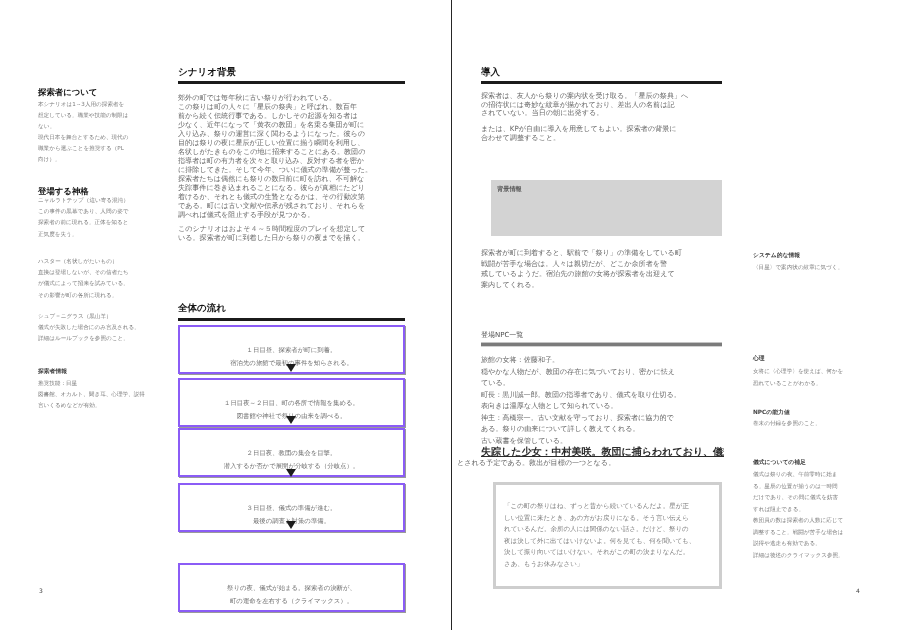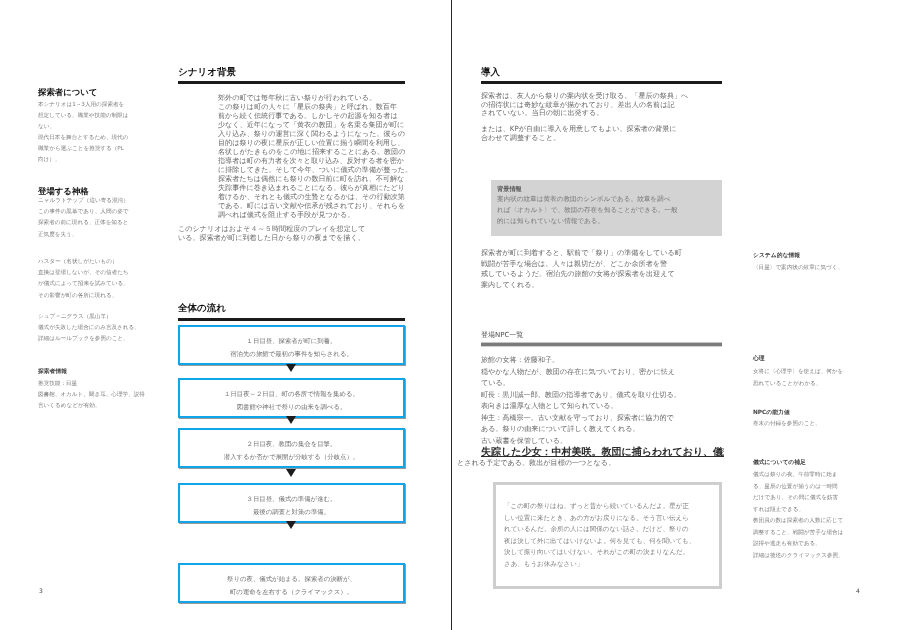--- a/index.html
+++ b/index.html
@@ -27,26 +27,26 @@
   .side-title { font-size:5.8px; line-height:11.2px; color:#3e3e3e; font-weight:bold; white-space:nowrap; }
   .body-9 { font-size:7.1px; line-height:9px; color:#666; }
   .body-85 { font-size:7.1px; line-height:8.6px; color:#666; }
   .body-105 { font-size:7.1px; line-height:10.5px; color:#666; }
   .body-115 { font-size:7.1px; line-height:11.5px; color:#666; }
   .bold-line { font-size:10px; line-height:11.5px; color:#2b2b2b; font-weight:bold; white-space:pre; overflow:hidden;text-decoration:underline; }
 
   
   .flow-box {
     left:178px; width:223px; height:28px;
-    border:2px solid #0ea5e9;
+    border:2px solid #8b5cf6;
     box-shadow:1px 1px 0 #9a9a9a;
     background:#fff;
     text-align:center;
     font-size:6.4px; line-height:13px; color:#6e6e6e;
-    padding-top:8px;
+    padding-top:17px;
     white-space:pre; overflow:hidden;
   }
   .flow-arrow {
     left:286px; width:0; height:0;
     border-left:5px solid transparent; border-right:5px solid transparent;
     border-top:8px solid #1d1d1d;
   }
 
   
   .info-box {
@@ -90,21 +90,21 @@
 儀式が失敗した場合にのみ言及される。
 詳細はルールブックを参照のこと。</div>
 
   <div class="abs side-title" style="left:38px;top:366px;">探索者情報</div>
   <div class="abs pre side-text" style="left:38px;top:378px;width:115px;">推奨技能：目星
 図書館、オカルト、聞き耳、心理学、説得
 言いくるめなどが有効。</div>
 
   <div class="abs h-main" style="left:178px;top:66px;">シナリオ背景</div>
   <div class="abs rule-dark" style="left:178px;top:81px;width:227px;"></div>
-  <div class="abs pre body-9" style="left:178px;top:93px;width:229px;margin-left:40px;">郊外の町では毎年秋に古い祭りが行われている。
+  <div class="abs pre body-9" style="left:178px;top:93px;width:229px;">郊外の町では毎年秋に古い祭りが行われている。
 この祭りは町の人々に「星辰の祭典」と呼ばれ、数百年
 前から続く伝統行事である。しかしその起源を知る者は
 少なく、近年になって「黄衣の教団」を名乗る集団が町に
 入り込み、祭りの運営に深く関わるようになった。彼らの
 目的は祭りの夜に星辰が正しい位置に揃う瞬間を利用し、
 名状しがたきものをこの地に招来することにある。教団の
 指導者は町の有力者を次々と取り込み、反対する者を密か
 に排除してきた。そして今年、ついに儀式の準備が整った。
 探索者たちは偶然にも祭りの数日前に町を訪れ、不可解な
 失踪事件に巻き込まれることになる。彼らが真相にたどり
@@ -142,23 +142,20 @@
   <div class="abs h-main" style="left:481px;top:66px;">導入</div>
   <div class="abs rule-dark" style="left:481px;top:81px;width:241px;"></div>
   <div class="abs pre body-85" style="left:481px;top:92px;width:243px;">探索者は、友人から祭りの案内状を受け取る。「星辰の祭典」へ
 の招待状には奇妙な紋章が描かれており、差出人の名前は記
 されていない。当日の朝に出発する。</div>
   <div class="abs pre body-85" style="left:481px;top:125px;width:243px;">または、KPが自由に導入を用意してもよい。探索者の背景に
 合わせて調整すること。</div>
 
   <div class="abs info-box">
     <div class="info-title">背景情報</div>
-    <div class="info-text">案内状の紋章は黄衣の教団のシンボルである。紋章を調べ
-れば〈オカルト〉で、教団の存在を知ることができる。一般
-的には知られていない情報である。</div>
   </div>
 
   <div class="abs pre body-105" style="left:481px;top:248px;width:243px;">探索者が町に到着すると、駅前で「祭り」の準備をしている町
 戦闘が苦手な場合は。人々は親切だが、どこか余所者を警
 戒しているようだ。宿泊先の旅館の女将が探索者を出迎えて
 案内してくれる。</div>
 
   <div class="abs h-sub" style="left:481px;top:330px;">登場NPC一覧</div>
   <div class="abs rule-gray" style="left:481px;top:342px;width:241px;"></div>
   <div class="abs pre body-115" style="left:481px;top:354px;width:243px;">旅館の女将：佐藤和子。

